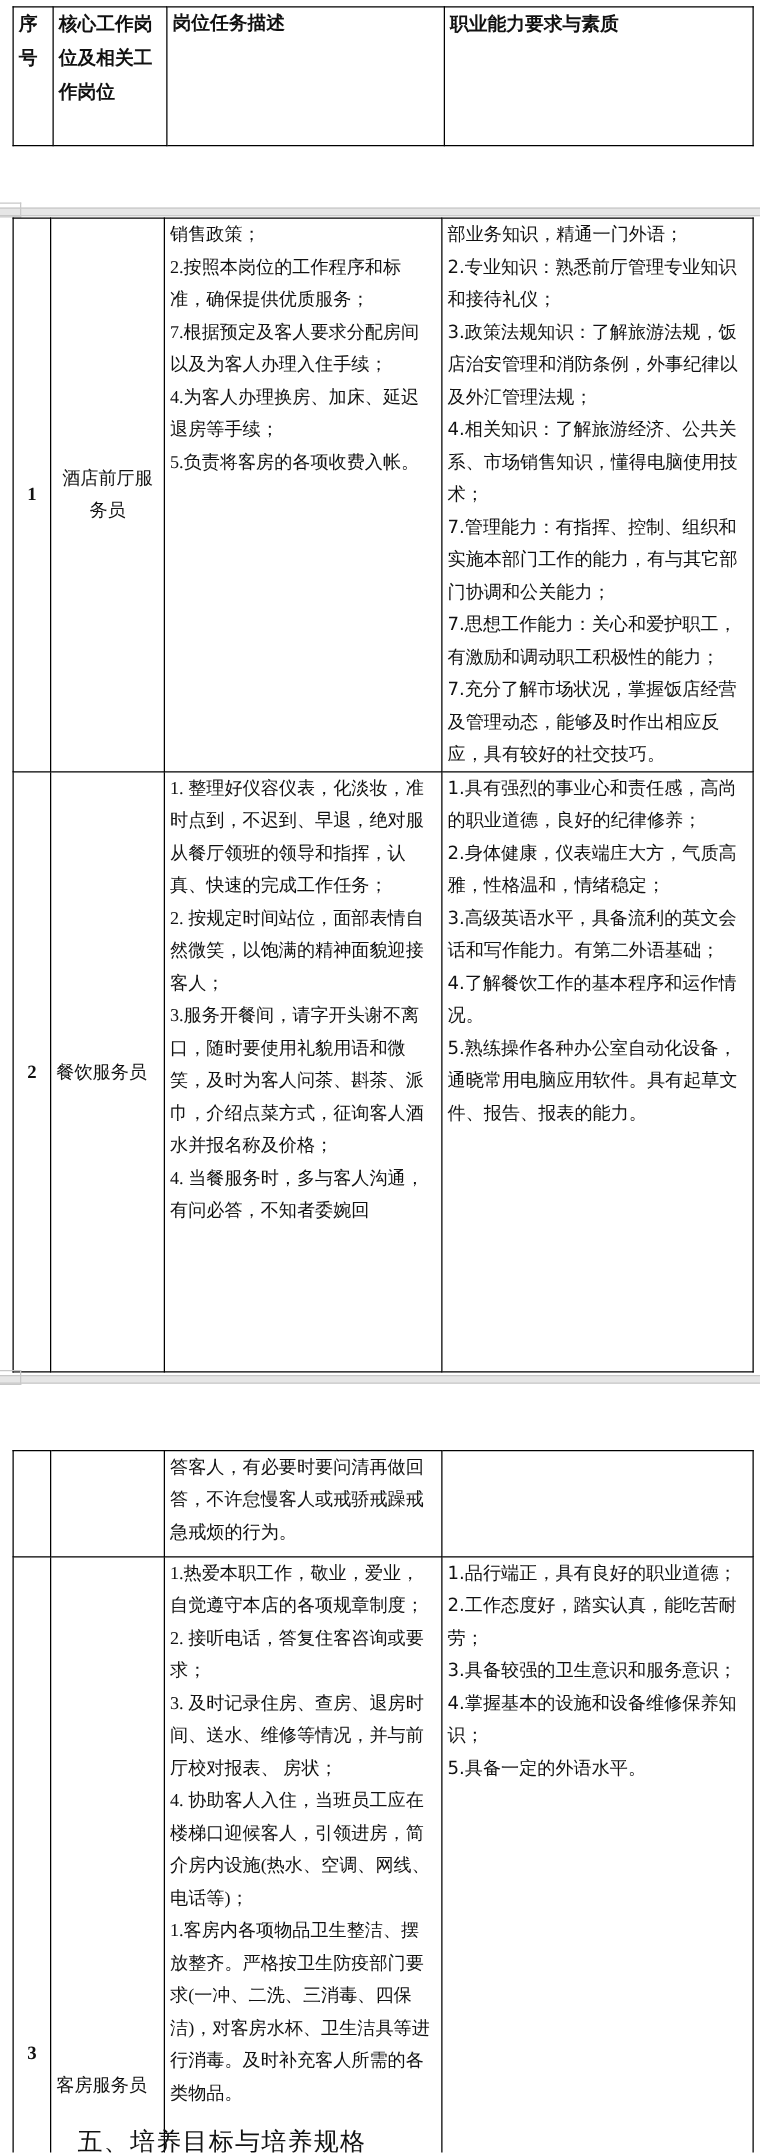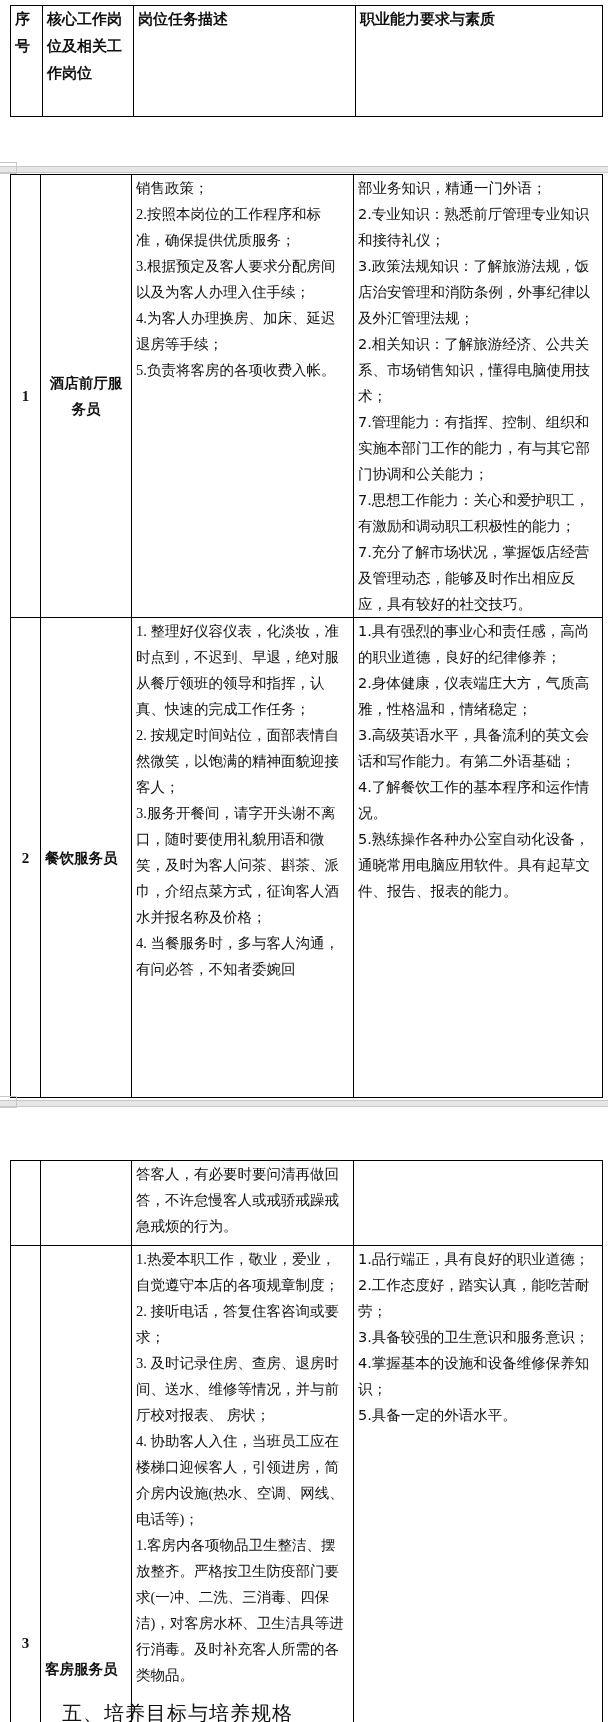--- a/index.html
+++ b/index.html
@@ -2,21 +2,21 @@
 <html><head>
 <meta charset="utf-8">
 <style>
   html, body { margin:0; padding:0; background:#ffffff; }
   body { width:608px; height:1722px; position:relative; overflow:hidden;
          font-family:"DejaVu Sans","Liberation Sans",sans-serif; color:#111; }
   .seg { position:absolute; left:10px; width:593px; }
   table { border-collapse:collapse; width:100%; table-layout:fixed; }
   td { border:1.5px solid #000; vertical-align:top; padding:0 4px; font-size:14.5px; line-height:26px; word-break:break-all; }
   td.c1 { width:25px; text-align:center; font-weight:bold; font-family:"Liberation Serif",serif; font-size:15px; vertical-align:middle; padding:0 2px;}
-  td.c2 { width:82px;font-weight:bold; }
+  td.c2 { width:82px; }
   td.c3 { width:213px;font-family:Liberation Serif, serif; }
   td.hdr { font-weight:bold; font-size:15px; line-height:27px;margin-top:37px; }
   td.mid { vertical-align:middle; }
   .line { display:block; }
   .pagebreak { position:absolute; left:0; width:608px; height:5px; border-top:1px solid #c8c8c8; border-bottom:1px solid #c8c8c8; background:#e6e6e6; }
   .pbmark { position:absolute; left:0; width:16px; height:10px; border:1px solid #c8c8c8; border-left:none; }
   .heading { position:absolute; left:62px; top:1700px; font-size:20px; font-family:"DejaVu Sans",sans-serif; color:#111; letter-spacing:1px; }
 </style>
 </head>
 <body>
@@ -39,29 +39,29 @@
 
 <div class="seg" style="top:174px;">
   <table>
     <tbody>
         <tr style="height:443px;">
       <td class="c1">1</td>
       <td class="c2 mid" style="text-align:center;">酒店前厅服务员</td>
       <td class="c3">
         <span class="line">销售政策；</span>
         <span class="line">2.按照本岗位的工作程序和标准，确保提供优质服务；</span>
-        <span class="line">3.根据预定及客人要求分配房间以及为客人办理入住手续；</span>
+        <span class="line">7.根据预定及客人要求分配房间以及为客人办理入住手续；</span>
         <span class="line">4.为客人办理换房、加床、延迟退房等手续；</span>
         <span class="line">5.负责将客房的各项收费入帐。</span>
       </td>
       <td>
         <span class="line">部业务知识，精通一门外语；</span>
         <span class="line">2.专业知识：熟悉前厅管理专业知识和接待礼仪；</span>
         <span class="line">3.政策法规知识：了解旅游法规，饭店治安管理和消防条例，外事纪律以及外汇管理法规；</span>
-        <span class="line">2.相关知识：了解旅游经济、公共关系、市场销售知识，懂得电脑使用技术；</span>
+        <span class="line">4.相关知识：了解旅游经济、公共关系、市场销售知识，懂得电脑使用技术；</span>
         <span class="line">7.管理能力：有指挥、控制、组织和实施本部门工作的能力，有与其它部门协调和公关能力；</span>
         <span class="line">7.思想工作能力：关心和爱护职工，有激励和调动职工积极性的能力；</span>
         <span class="line">7.充分了解市场状况，掌握饭店经营及管理动态，能够及时作出相应反应，具有较好的社交技巧。</span>
       </td>
     </tr>
     <tr style="height:480px;">
       <td class="c1">2</td>
       <td class="c2 mid">餐饮服务员</td>
       <td class="c3">
         <span class="line">1. 整理好仪容仪表，化淡妆，准时点到，不迟到、早退，绝对服从餐厅领班的领导和指挥，认真、快速的完成工作任务；</span>

